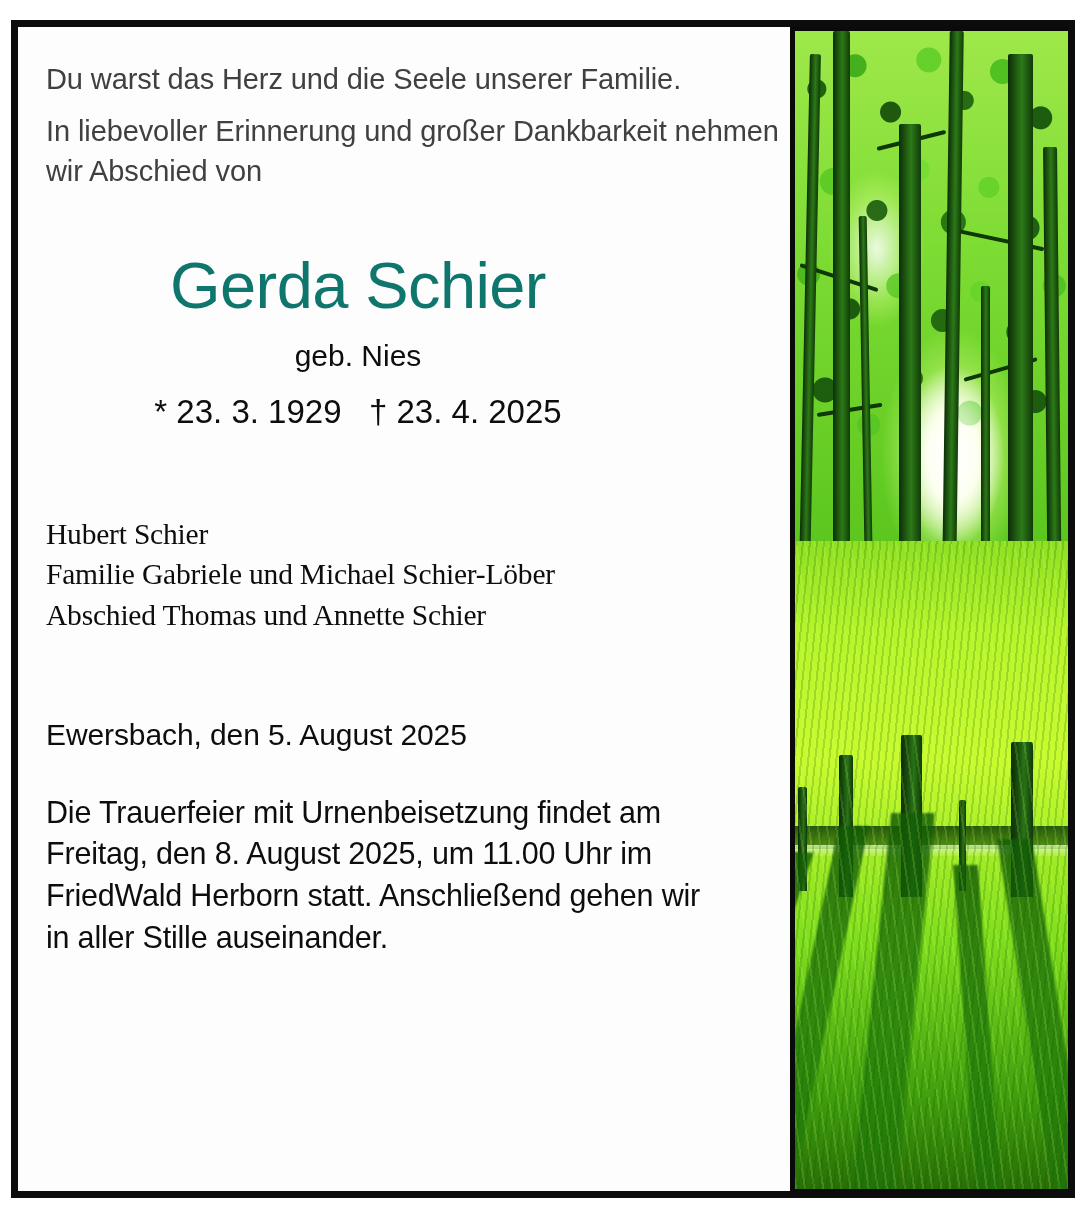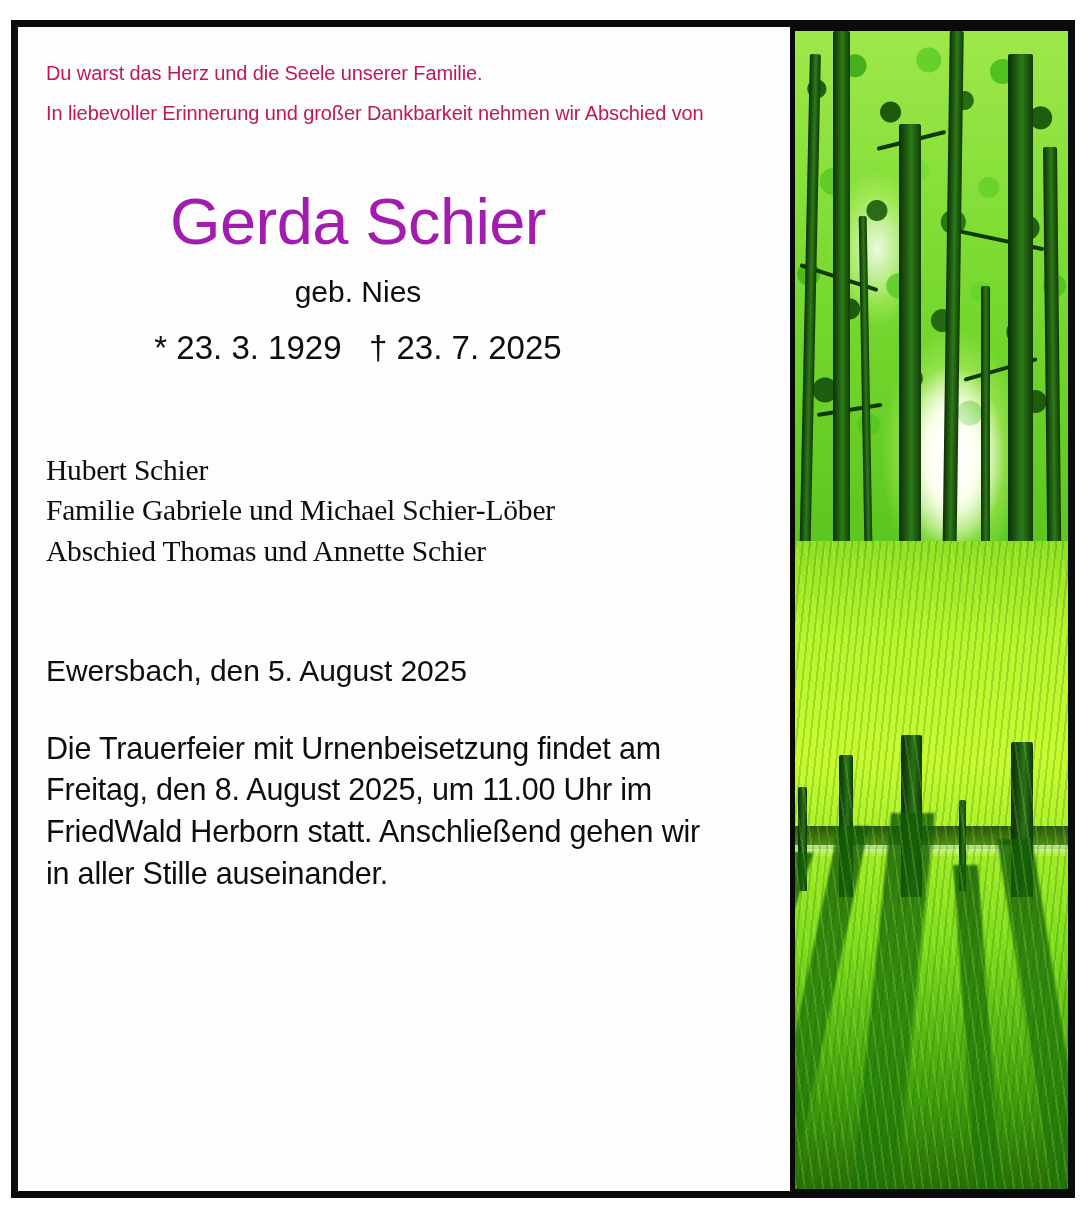--- a/index.html
+++ b/index.html
@@ -39,37 +39,37 @@
 
   .photo-column {
     position: relative;
     flex: 1 1 auto;
     background: #0a0a0a;
     overflow: hidden;
   }
 
   
   .intro-block {
-    font-size: 20px;
+    font-size: 29px;
     line-height: 1.36;
-    color: #be185d;
+    color: #404040;
     letter-spacing: -0.1px;
   }
   .intro-para-1 { margin: 0 0 13px 0; }
   .intro-para-2 { margin: 0; }
 
   .name-block {
     text-align: center;
     padding-right: 120px;
     margin-top: 62px;
   }
   .deceased-name {
     font-size: 65px;
     line-height: 1.0;
-    color: #a21caf;
+    color: #0f766e;
     letter-spacing: -0.6px;
     font-weight: 400;
     margin: 0;
     text-align: center;
   }
   .maiden-name {
     font-size: 30px;
     line-height: 1.0;
     color: #0d0d0d;
     margin: 23px 0 0 0;
@@ -267,21 +267,21 @@
   <div class="text-column">
 
     <div class="intro-block">
       <p class="intro-para-1">Du warst das Herz und die Seele unserer Familie.</p>
       <p class="intro-para-2">In liebevoller Erinnerung und großer Dankbarkeit nehmen wir Abschied von</p>
     </div>
 
     <div class="name-block">
       <h1 class="deceased-name">Gerda Schier</h1>
       <p class="maiden-name">geb. Nies</p>
-      <p class="life-dates">* 23. 3. 1929   † 23. 7. 2025</p>
+      <p class="life-dates">* 23. 3. 1929   † 23. 4. 2025</p>
     </div>
 
     <div class="mourners-block">
       <p class="mourner-line">Hubert Schier</p>
       <p class="mourner-line">Familie Gabriele und Michael Schier-Löber</p>
       <p class="mourner-line">Abschied Thomas und Annette Schier</p>
     </div>
 
     <div class="place-date">Ewersbach, den 5. August 2025</div>
 

